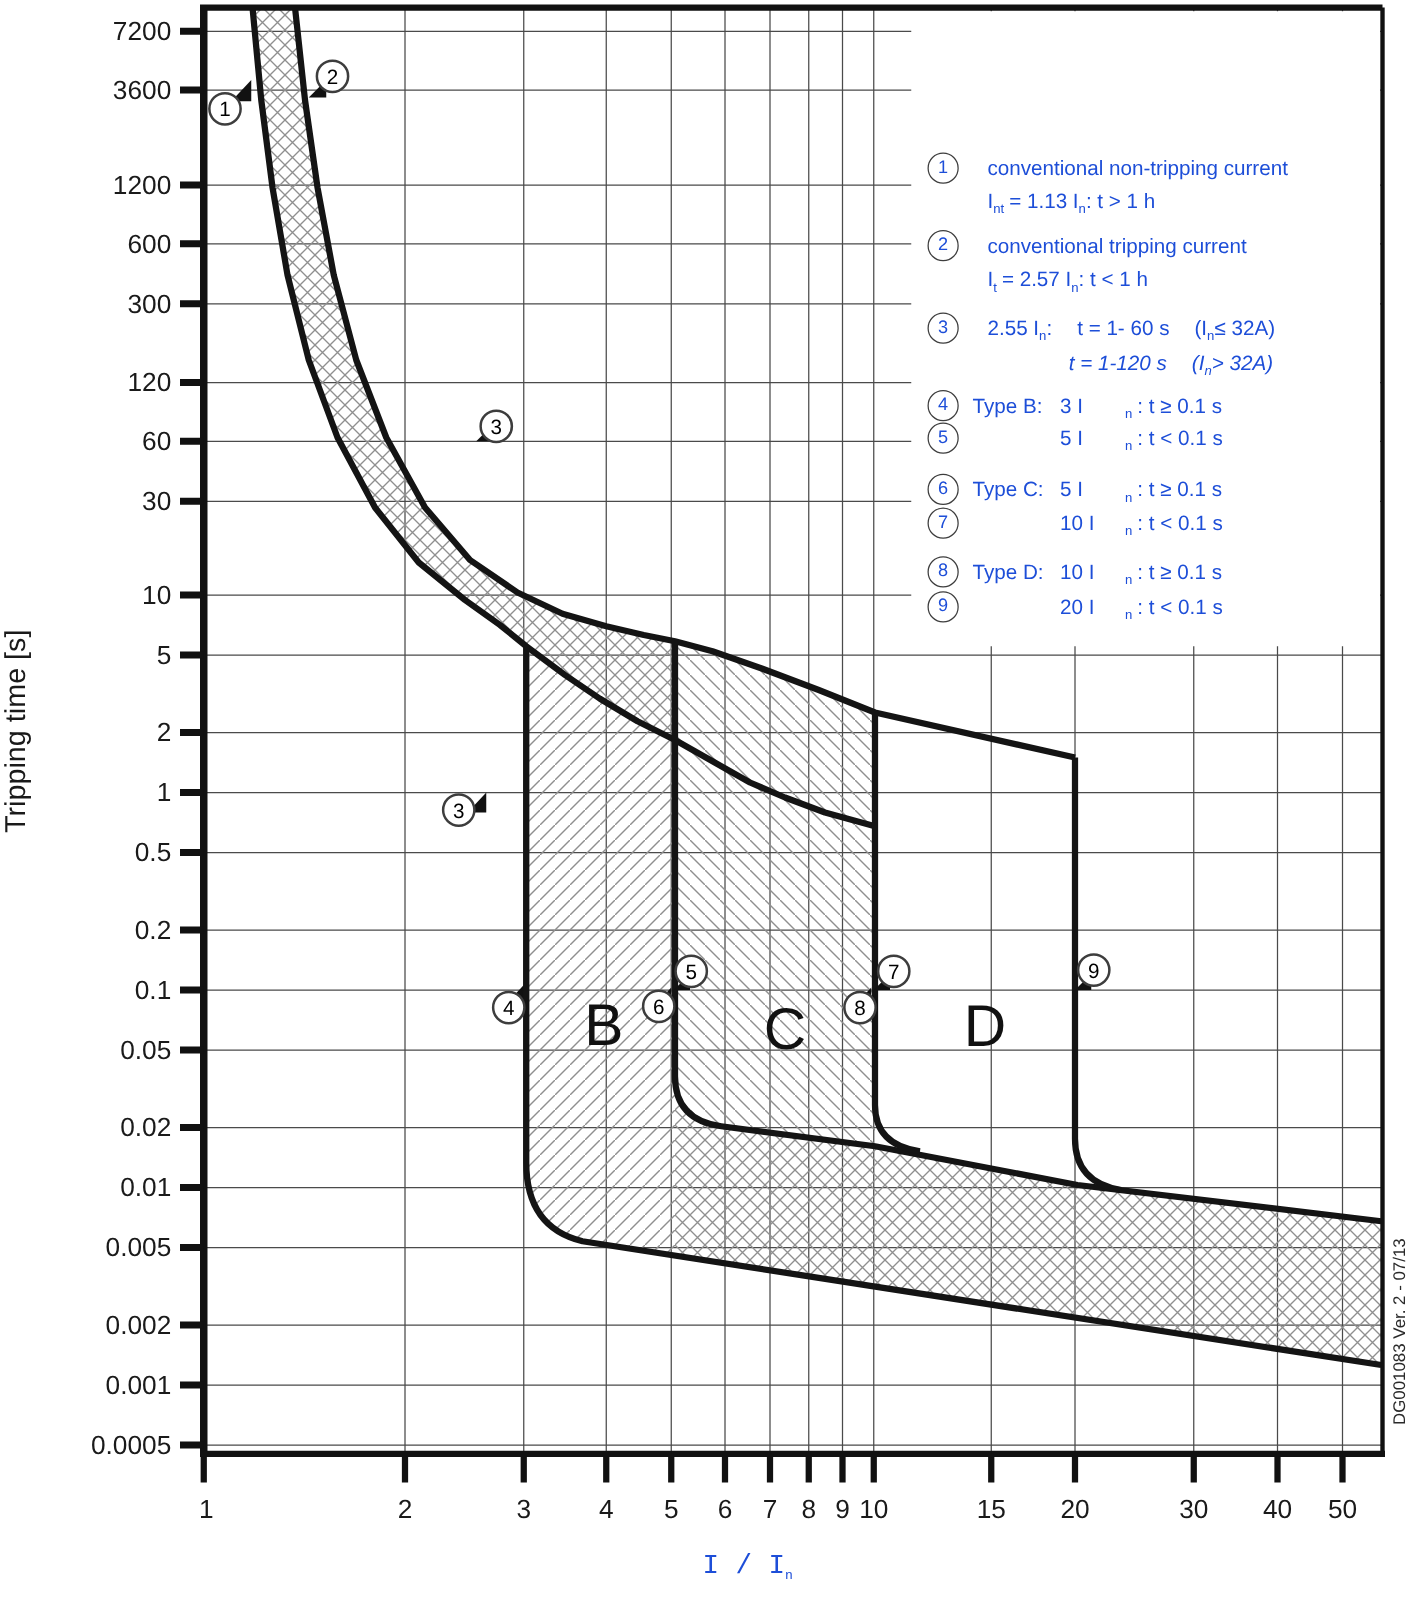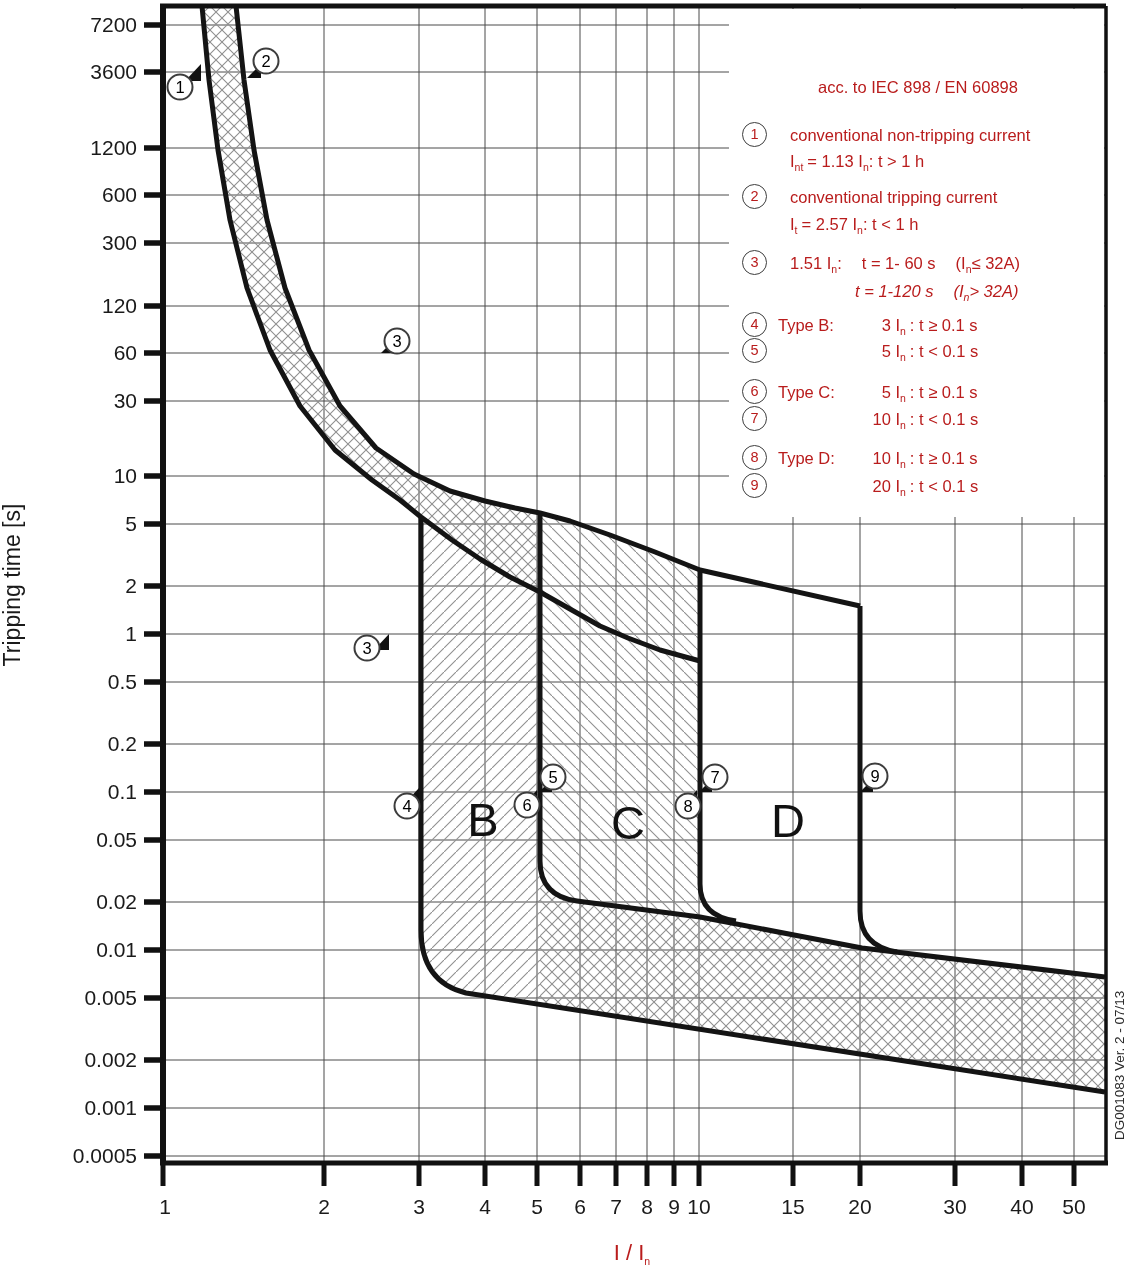--- a/index.html
+++ b/index.html
@@ -1,35 +1,35 @@
 <!DOCTYPE html>
 <html><head>
 <meta charset="utf-8">
 <style>
   html,body{margin:0;padding:0;background:#fff;}
   #stage{position:relative;width:1130px;height:1280px;background:#fff;overflow:hidden;
-         font-family:"Liberation Sans",sans-serif;color:#b91c1c;}
+         font-family:"Liberation Sans",sans-serif;color:#1d4ed8;}
   #plot-svg{position:absolute;left:0;top:0;}
   
   #legend{position:absolute;left:730px;top:0;width:376px;height:520px;z-index:5;}
   .ltitle{position:absolute;left:0;top:46px;width:100%;text-align:center;
           font-size:23px;letter-spacing:.5px;}
   .lsub{position:absolute;left:0;top:78px;width:100%;text-align:center;font-size:16.5px;}
   .lrow{position:absolute;left:0;font-size:16.5px;white-space:nowrap;line-height:22px;}
   .lnum{position:absolute;left:12px;top:-2px;width:23px;height:23px;border:1.6px solid #3d3d3d;
         border-radius:50%;text-align:center;font-size:14.5px;line-height:23px;background:#fff;}
   .ltext{position:absolute;left:60px;top:0;text-align:right;}
   .ltype{position:absolute;left:48px;top:0;}
   .lval{position:absolute;left:118px;top:0;}
-  .lva{display:inline-block;width:52px;text-align:right;}
+  .lva{display:inline-block;width:52px;}
   sub{font-size:10.5px;}
   .ml8{margin-left:4px;} .ml14{margin-left:20px;} .ml20{margin-left:20px;}
   
-  #xaxis-title{position:absolute;left:562px;top:1240px;width:140px;text-align:center;
-               font-size:22px;z-index:4;}
+  #xaxis-title{position:absolute;left:562px;top:1240px;width:140px;
+               font-size:22px;z-index:4;font-family:Liberation Mono, monospace;}
 </style>
 </head>
 <body>
 
 <div id="stage">
 
 <svg id="plot-svg" width="1130" height="1280" viewBox="0 0 1130 1280">
   <defs>
     <pattern id="hB" patternUnits="userSpaceOnUse" width="12" height="12">
       <path d="M-1,13 L13,-1" stroke="#8f8f8f" stroke-width="1.1"></path>
@@ -181,41 +181,40 @@
 
   <text transform="rotate(-90 20 585)" x="20" y="585" text-anchor="middle" font-size="23" fill="#1a1a1a" font-family="Liberation Sans, sans-serif">Tripping time [s]</text>
   <text transform="rotate(-90 1124 1140)" x="1124" y="1140" text-anchor="start" font-size="13.5" fill="#2a2a2a" font-family="Liberation Sans, sans-serif">DG001083 Ver. 2 - 07/13</text>
 </svg>
 
 <div id="xaxis-title">
   <span>I / I</span><sub>n</sub>
 </div>
 
 <div id="legend">
-  <div class="lsub">acc. to IEC 898 / EN 60898</div>
 
   <div class="lrow" style="top:124px;">
     <span class="lnum">1</span>
     <span class="ltext">conventional non-tripping current</span>
   </div>
   <div class="lrow" style="top:150px;">
     <span class="ltext"><span>I</span><sub>nt</sub><span class="ml8">= 1.13 I</span><sub>n</sub><span>: t &gt; 1 h</span></span>
   </div>
 
   <div class="lrow" style="top:186px;">
     <span class="lnum">2</span>
     <span class="ltext">conventional tripping current</span>
   </div>
   <div class="lrow" style="top:213px;">
     <span class="ltext"><span>I</span><sub>t</sub><span class="ml8">= 2.57 I</span><sub>n</sub><span>: t &lt; 1 h</span></span>
   </div>
 
   <div class="lrow" style="top:252px;">
     <span class="lnum">3</span>
-    <span class="ltext"><span>1.51 I</span><sub>n</sub><span>:</span><span class="ml14">t = 1- 60 s</span><span class="ml20">(I</span><sub>n</sub><span>≤ 32A)</span></span>
+    <span class="ltext"><span>2.55 I</span><sub>n</sub><span>:</span><span class="ml14">t = 1- 60 s</span><span class="ml20">(I</span><sub>n</sub><span>≤ 32A)</span></span>
   </div>
   <div class="lrow" style="top:280px;">
     <span class="ltext" style="left:125px;font-style:italic;"><span>t = 1-120 s</span><span class="ml14">(I</span><sub>n</sub><span>&gt; 32A)</span></span>
   </div>
 
   <div class="lrow" style="top:314px;">
     <span class="lnum">4</span>
     <span class="ltype">Type B:</span>
     <span class="lval"><span class="lva">3 I</span><sub>n</sub><span class="ml8">: t ≥ 0.1 s</span></span>
   </div>

